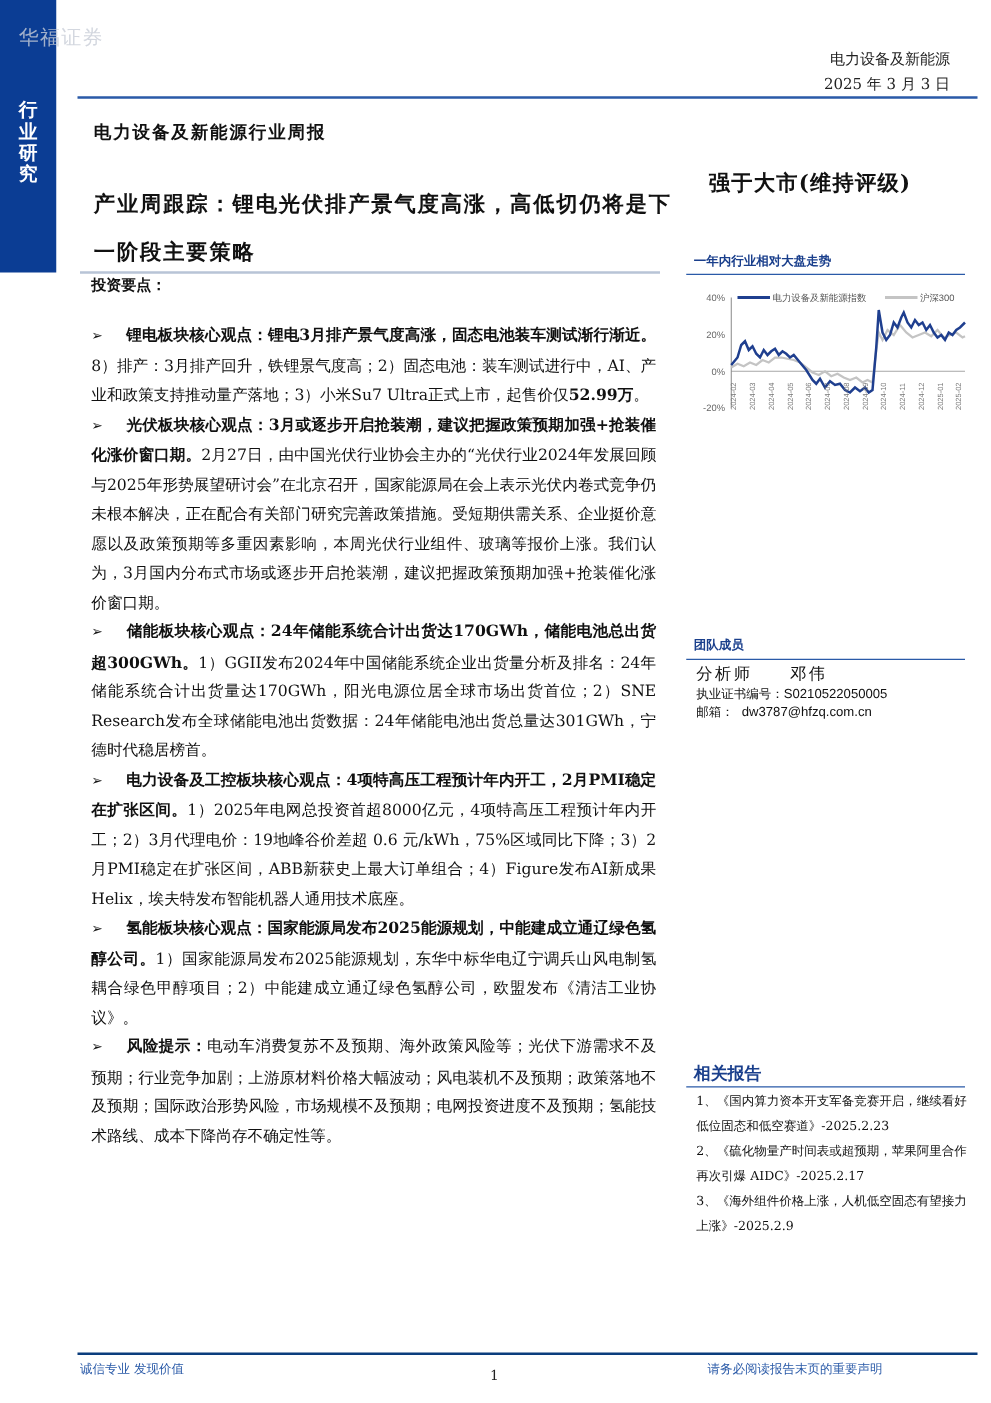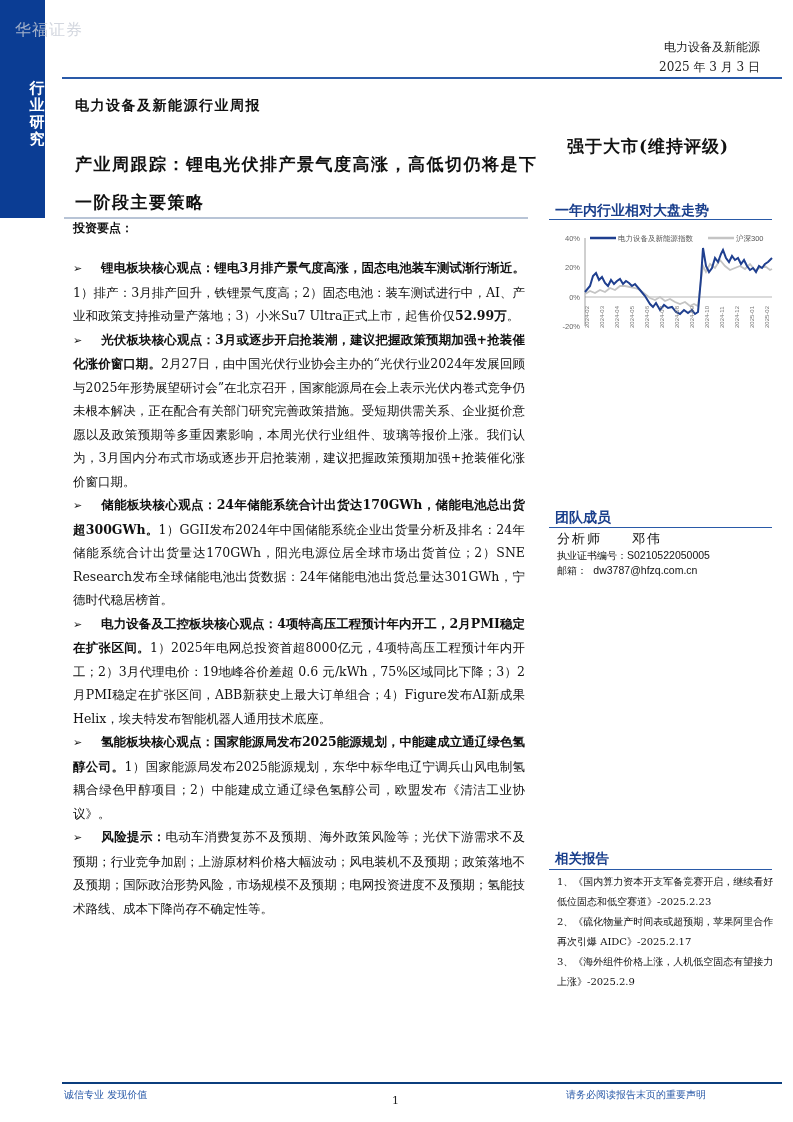--- a/index.html
+++ b/index.html
@@ -1,20 +1,20 @@
 <!DOCTYPE html>
 <html><head>
 <meta charset="utf-8">
 <style>
   * { margin: 0; padding: 0; box-sizing: border-box; }
   html, body { width: 793px; height: 1122px; background: #ffffff; overflow: hidden; }
   body { position: relative; font-family: "DejaVu Serif", "Liberation Serif", serif; color: #111; }
 
   .sidebar { position: absolute; left: 0; top: 0; width: 45px; height: 1122px; }
-  .sb-seg { position: absolute; left: 0; width: 45px; display: flex; justify-content: flex-end; }
+  .sb-seg { position: absolute; left: 0; width: 45px; display: flex; justify-content: center; }
   .sb-seg.s1 { top: 0; height: 218px; background: #0b3d94; }
   .sb-seg.s2 { top: 218px; height: 302px; background: #4a72c0; }
   .sb-seg.s3 { top: 520px; height: 602px; background: #8796ae; border-left: 2px solid #6f87b2; }
   .sb-text { color: #fff; font-weight: bold; font-size: 15px; line-height: 17px; width: 16px; text-align: center; word-break: break-all; }
   .s1 .sb-text { margin-top: 80px; }
   .s2 .sb-text { margin-top: 108px; }
   .s3 .sb-text { margin-top: 200px; color: #f2f4f8; }
 
   .logo { position: absolute; left: 15px; top: 20px; font-family: "Liberation Sans", sans-serif; font-size: 16px; color: rgba(200,205,215,0.8); letter-spacing: 1px; }
 
@@ -26,21 +26,21 @@
   .rating { position: absolute; left: 567px; top: 135px; font-size: 17px; font-weight: bold; letter-spacing: 1px; }
 
   .main-line { position: absolute; left: 64px; top: 217px; width: 464px; height: 2px; background: #b8c4d6; }
   .key-title { position: absolute; left: 73px; top: 220px; font-size: 12px; font-weight: bold; }
 
   .bullets { position: absolute; left: 73px; top: 256px; width: 452px; font-size: 12.5px; line-height: 23.5px; text-align: justify; }
   .bullet { margin-bottom: 0; }
   .bullet .arrow { display: inline-block; width: 28px; font-family: "DejaVu Sans", sans-serif; font-size: 11px; }
   .bullet b { font-weight: bold; margin-top: 20px; }
 
-  .side-title { position: absolute; left: 555px; font-size: 14px; font-weight: bold; color: #1a3f8c; }
+  .side-title { position: absolute; left: 555px; font-size: 10px; font-weight: bold; color: #1a3f8c; }
   .side-line { position: absolute; left: 549px; width: 223px; height: 1px; background: #2a5aa8; }
 
   .chart { position: absolute; left: 548px; top: 228px; width: 230px; height: 112px; }
   .chart svg { position: absolute; left: 0; top: 0; }
 
   .team { position: absolute; left: 557px; top: 530px; font-size: 12px; }
   .team .name-row { font-size: 13px; letter-spacing: 2px; }
   .team .name-row span.n { margin-left: 30px; }
   .team .info { font-size: 10px; margin-top: 0; line-height: 15px; }
   .team .info .v { font-family: "Liberation Sans", sans-serif; font-size: 10.5px; }
@@ -72,21 +72,21 @@
 
 <div class="report-type">电力设备及新能源行业周报</div>
 <div class="headline">产业周跟踪：锂电光伏排产景气度高涨，高低切仍将是下一阶段主要策略</div>
 <div class="rating">强于大市(维持评级)</div>
 
 <div class="main-line"></div>
 <div class="key-title">投资要点：</div>
 
 <div class="bullets">
   <div class="bullet">
-    <span class="arrow">➢</span><b>锂电板块核心观点：锂电3月排产景气度高涨，固态电池装车测试渐行渐近。</b><span>1）排产：3月排产回升，铁锂景气度高；2）固态电池：装车测试进行中，AI、产业和政策支持推动量产落地；3）小米Su7 Ultra正式上市，起售价仅</span><b>52.99万</b><span>。</span>
+    <span class="arrow">➢</span><b>锂电板块核心观点：锂电3月排产景气度高涨，固态电池装车测试渐行渐近。</b><span>8）排产：3月排产回升，铁锂景气度高；2）固态电池：装车测试进行中，AI、产业和政策支持推动量产落地；3）小米Su7 Ultra正式上市，起售价仅</span><b>52.99万</b><span>。</span>
   </div>
   <div class="bullet">
     <span class="arrow">➢</span><b>光伏板块核心观点：3月或逐步开启抢装潮，建议把握政策预期加强+抢装催化涨价窗口期。</b><span>2月27日，由中国光伏行业协会主办的“光伏行业2024年发展回顾与2025年形势展望研讨会”在北京召开，国家能源局在会上表示光伏内卷式竞争仍未根本解决，正在配合有关部门研究完善政策措施。受短期供需关系、企业挺价意愿以及政策预期等多重因素影响，本周光伏行业组件、玻璃等报价上涨。我们认为，3月国内分布式市场或逐步开启抢装潮，建议把握政策预期加强+抢装催化涨价窗口期。</span>
   </div>
   <div class="bullet">
     <span class="arrow">➢</span><b>储能板块核心观点：24年储能系统合计出货达170GWh，储能电池总出货超300GWh。</b><span>1）GGII发布2024年中国储能系统企业出货量分析及排名：24年储能系统合计出货量达170GWh，阳光电源位居全球市场出货首位；2）SNE Research发布全球储能电池出货数据：24年储能电池出货总量达301GWh，宁德时代稳居榜首。</span>
   </div>
   <div class="bullet">
     <span class="arrow">➢</span><b>电力设备及工控板块核心观点：4项特高压工程预计年内开工，2月PMI稳定在扩张区间。</b><span>1）2025年电网总投资首超8000亿元，4项特高压工程预计年内开工；2）3月代理电价：19地峰谷价差超 0.6 元/kWh，75%区域同比下降；3）2月PMI稳定在扩张区间，ABB新获史上最大订单组合；4）Figure发布AI新成果Helix，埃夫特发布智能机器人通用技术底座。</span>
   </div>

